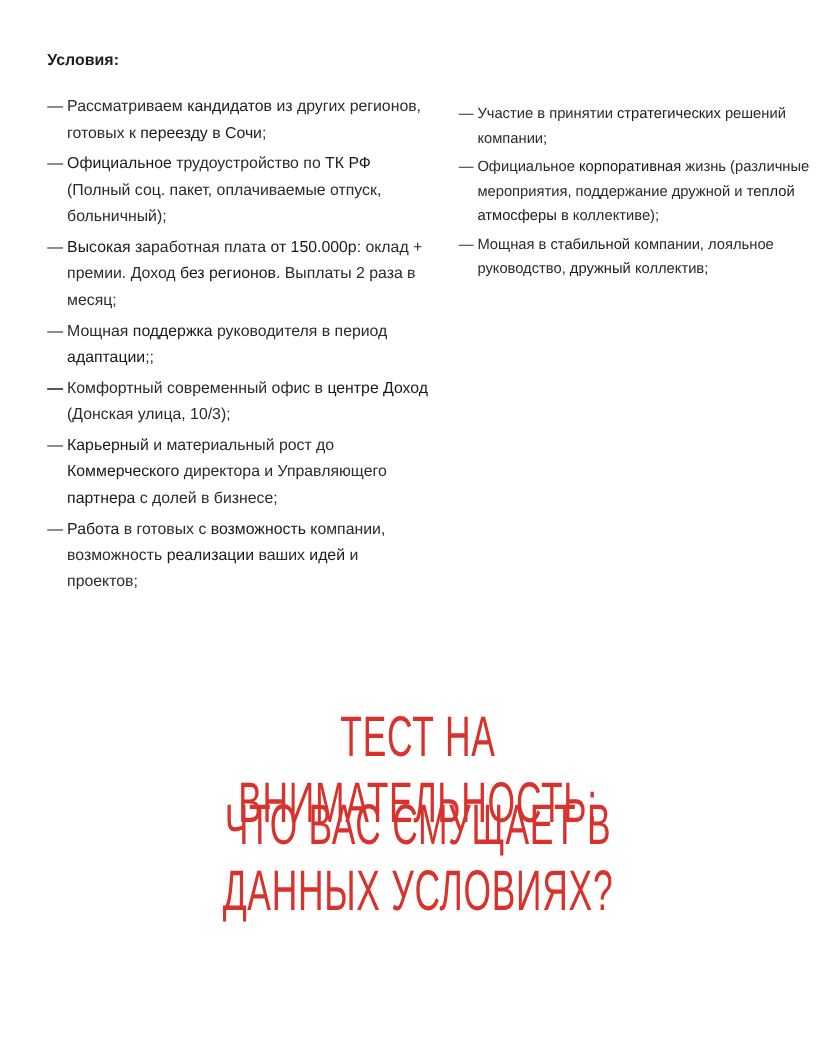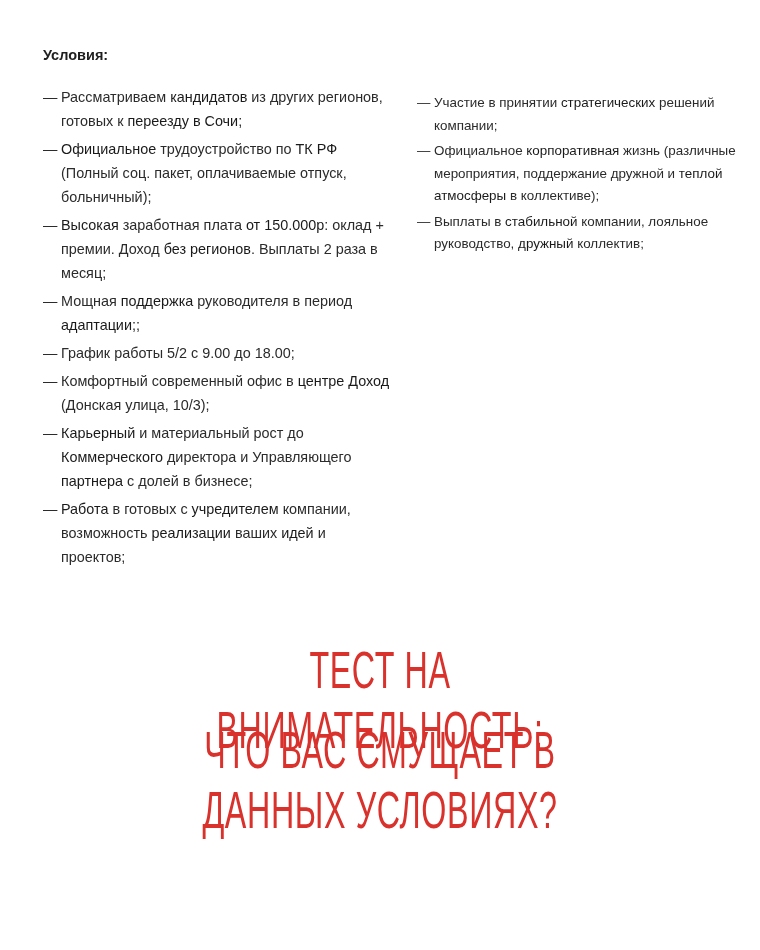--- a/index.html
+++ b/index.html
@@ -18,25 +18,25 @@
   </style>
 </head>
 <body>
 
 <div class="title">Условия:</div>
 <div class="col left">
     <div class="item"><span class="dash">—</span><span>Рассматриваем </span><b>кандидатов</b><span> из других регионов, готовых к </span><b>переезду в Сочи</b><span>;</span></div>
     <div class="item"><span class="dash">—</span><b>Официальное</b><span> трудоустройство по </span><b>ТК РФ</b><span> (Полный соц. пакет, оплачиваемые отпуск, больничный);</span></div>
     <div class="item"><span class="dash">—</span><b>Высокая</b><span> заработная плата </span><b>от 150.000р</b><span>: оклад + премии. Доход </span><b>без регионов</b><span>. Выплаты 2 раза в месяц;</span></div>
     <div class="item"><span class="dash">—</span><span>Мощная </span><b>поддержка</b><span> руководителя в период </span><b>адаптации</b><span>;;</span></div>
-    <div class="item"><span class="dash">—</span><span>График работы 5/2 с 9.00 до 18.00;</span></div>
+    <div class="item"><span class="dash">—</span></div>
     <div class="item"><span class="dash">—</span><span>Комфортный современный офис в </span><b>центре Доход</b><span> (Донская улица, 10/3);</span></div>
     <div class="item"><span class="dash">—</span><b>Карьерный</b><span> и материальный рост до </span><b>Коммерческого</b><span> директора и Управляющего </span><b>партнера</b><span> с долей в бизнесе;</span></div>
-    <div class="item"><span class="dash">—</span><b>Работа</b><span> в готовых с </span><b>учредителем</b><span> компании, возможность </span><b>реализации</b><span> ваших </span><b>идей</b><span> и проектов;</span></div>
+    <div class="item"><span class="dash">—</span><b>Работа</b><span> в готовых с </span><b>возможность</b><span> компании, возможность </span><b>реализации</b><span> ваших </span><b>идей</b><span> и проектов;</span></div>
   </div>
 <div class="col right">
     <div class="item"><span class="dash">—</span><span>Участие в принятии </span><b>стратегических</b><span> решений компании;</span></div>
     <div class="item"><span class="dash">—</span><span>Официальное </span><b>корпоративная</b><span> жизнь (различные мероприятия, поддержание дружной и </span><b>теплой атмосферы</b><span> в коллективе);</span></div>
-    <div class="item"><span class="dash">—</span><span>Выплаты в </span><b>стабильной</b><span> компании, лояльное руководство, </span><b>дружный</b><span> коллектив;</span></div>
+    <div class="item"><span class="dash">—</span><span>Мощная в </span><b>стабильной</b><span> компании, лояльное руководство, </span><b>дружный</b><span> коллектив;</span></div>
   </div>
 
 <div class="headline h1">ТЕСТ НА ВНИМАТЕЛЬНОСТЬ:</div>
 <div class="headline h2">ЧТО ВАС СМУЩАЕТ В ДАННЫХ УСЛОВИЯХ?</div>
 
 </body></html>

